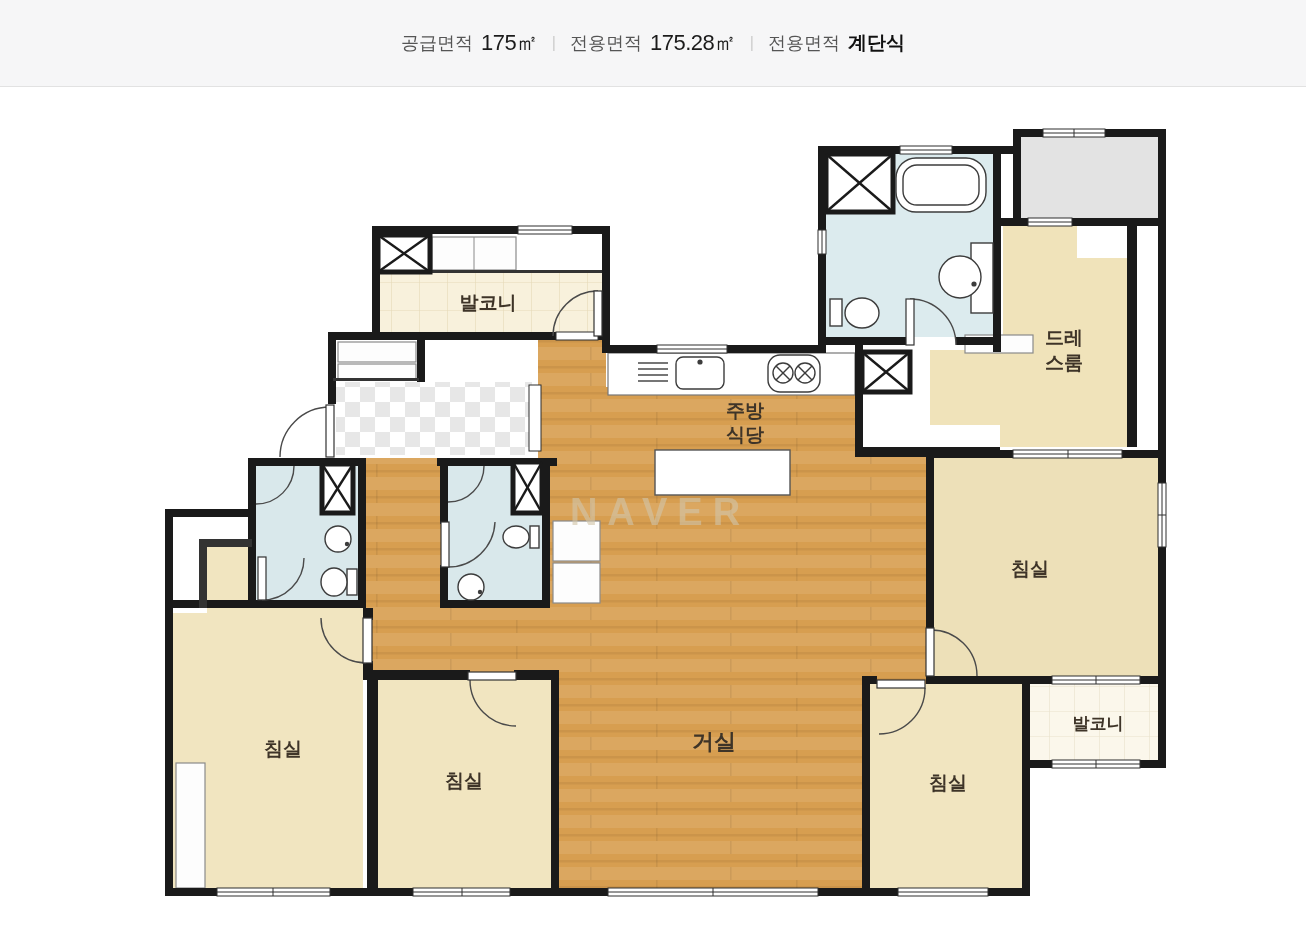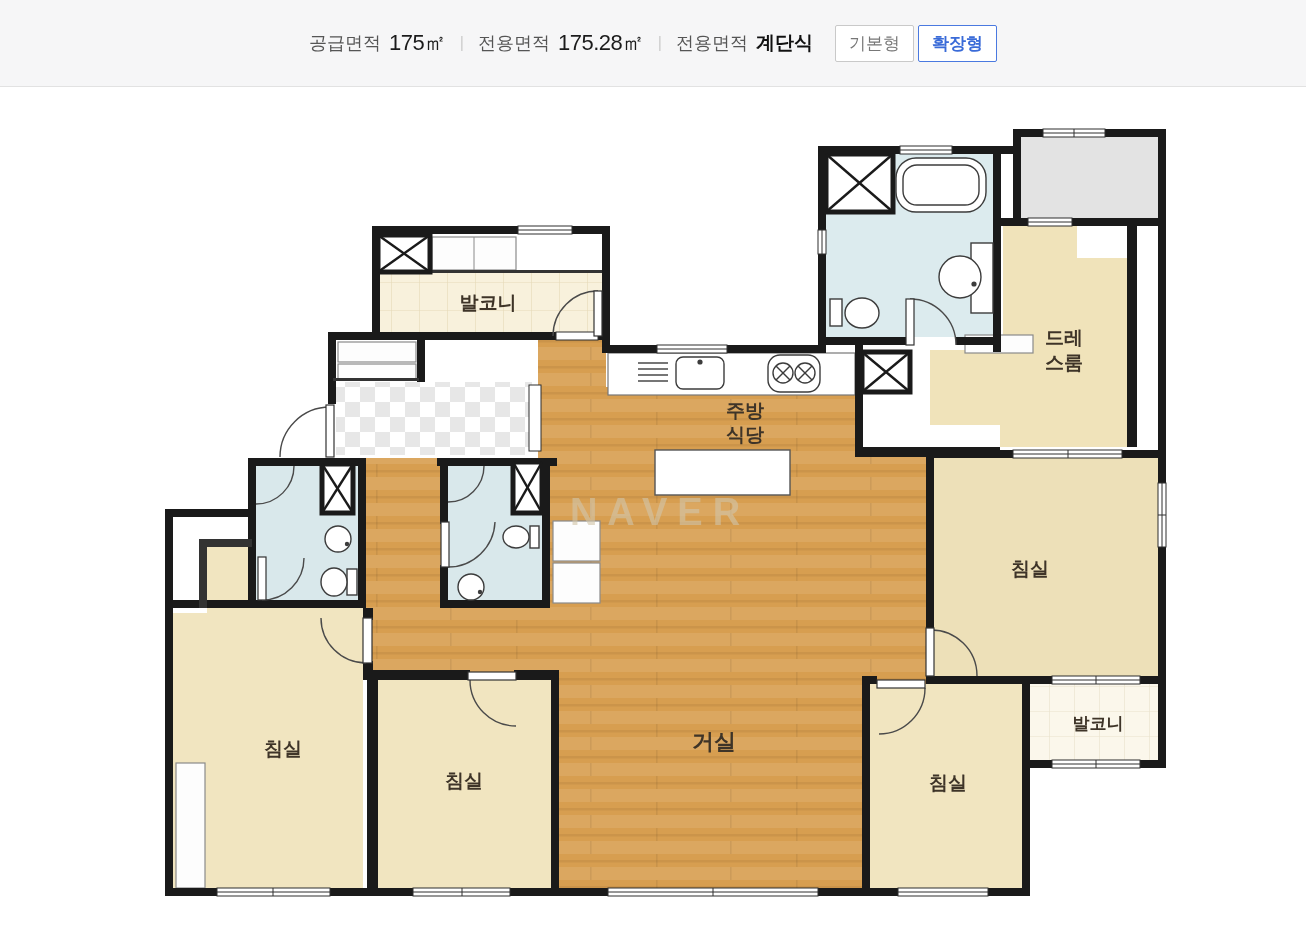--- a/index.html
+++ b/index.html
@@ -44,24 +44,20 @@
 <div class="header">
   <div class="header-inner">
     <span class="lbl">공급면적</span>
     <span class="val">175㎡</span>
     <span class="sep">|</span>
     <span class="lbl">전용면적</span>
     <span class="val">175.28㎡</span>
     <span class="sep">|</span>
     <span class="lbl">전용면적</span>
     <span class="val-strong">계단식</span>
-    <div class="btn-group">
-      <button class="toggle-btn">기본형</button>
-      <button class="toggle-btn active">확장형</button>
-    </div>
   </div>
 </div>
 
 <div class="plan-wrap">
 <svg width="1306" height="847" viewBox="0 0 1306 847">
   <defs>
     <pattern id="wood" width="140" height="26" patternUnits="userSpaceOnUse">
       <rect width="140" height="26" fill="#d79e50"></rect>
       <rect x="0" y="0" width="140" height="13" fill="rgba(255,255,255,0.09)"></rect>
       <rect x="0" y="19" width="140" height="2.5" fill="rgba(101,62,18,0.10)"></rect>

